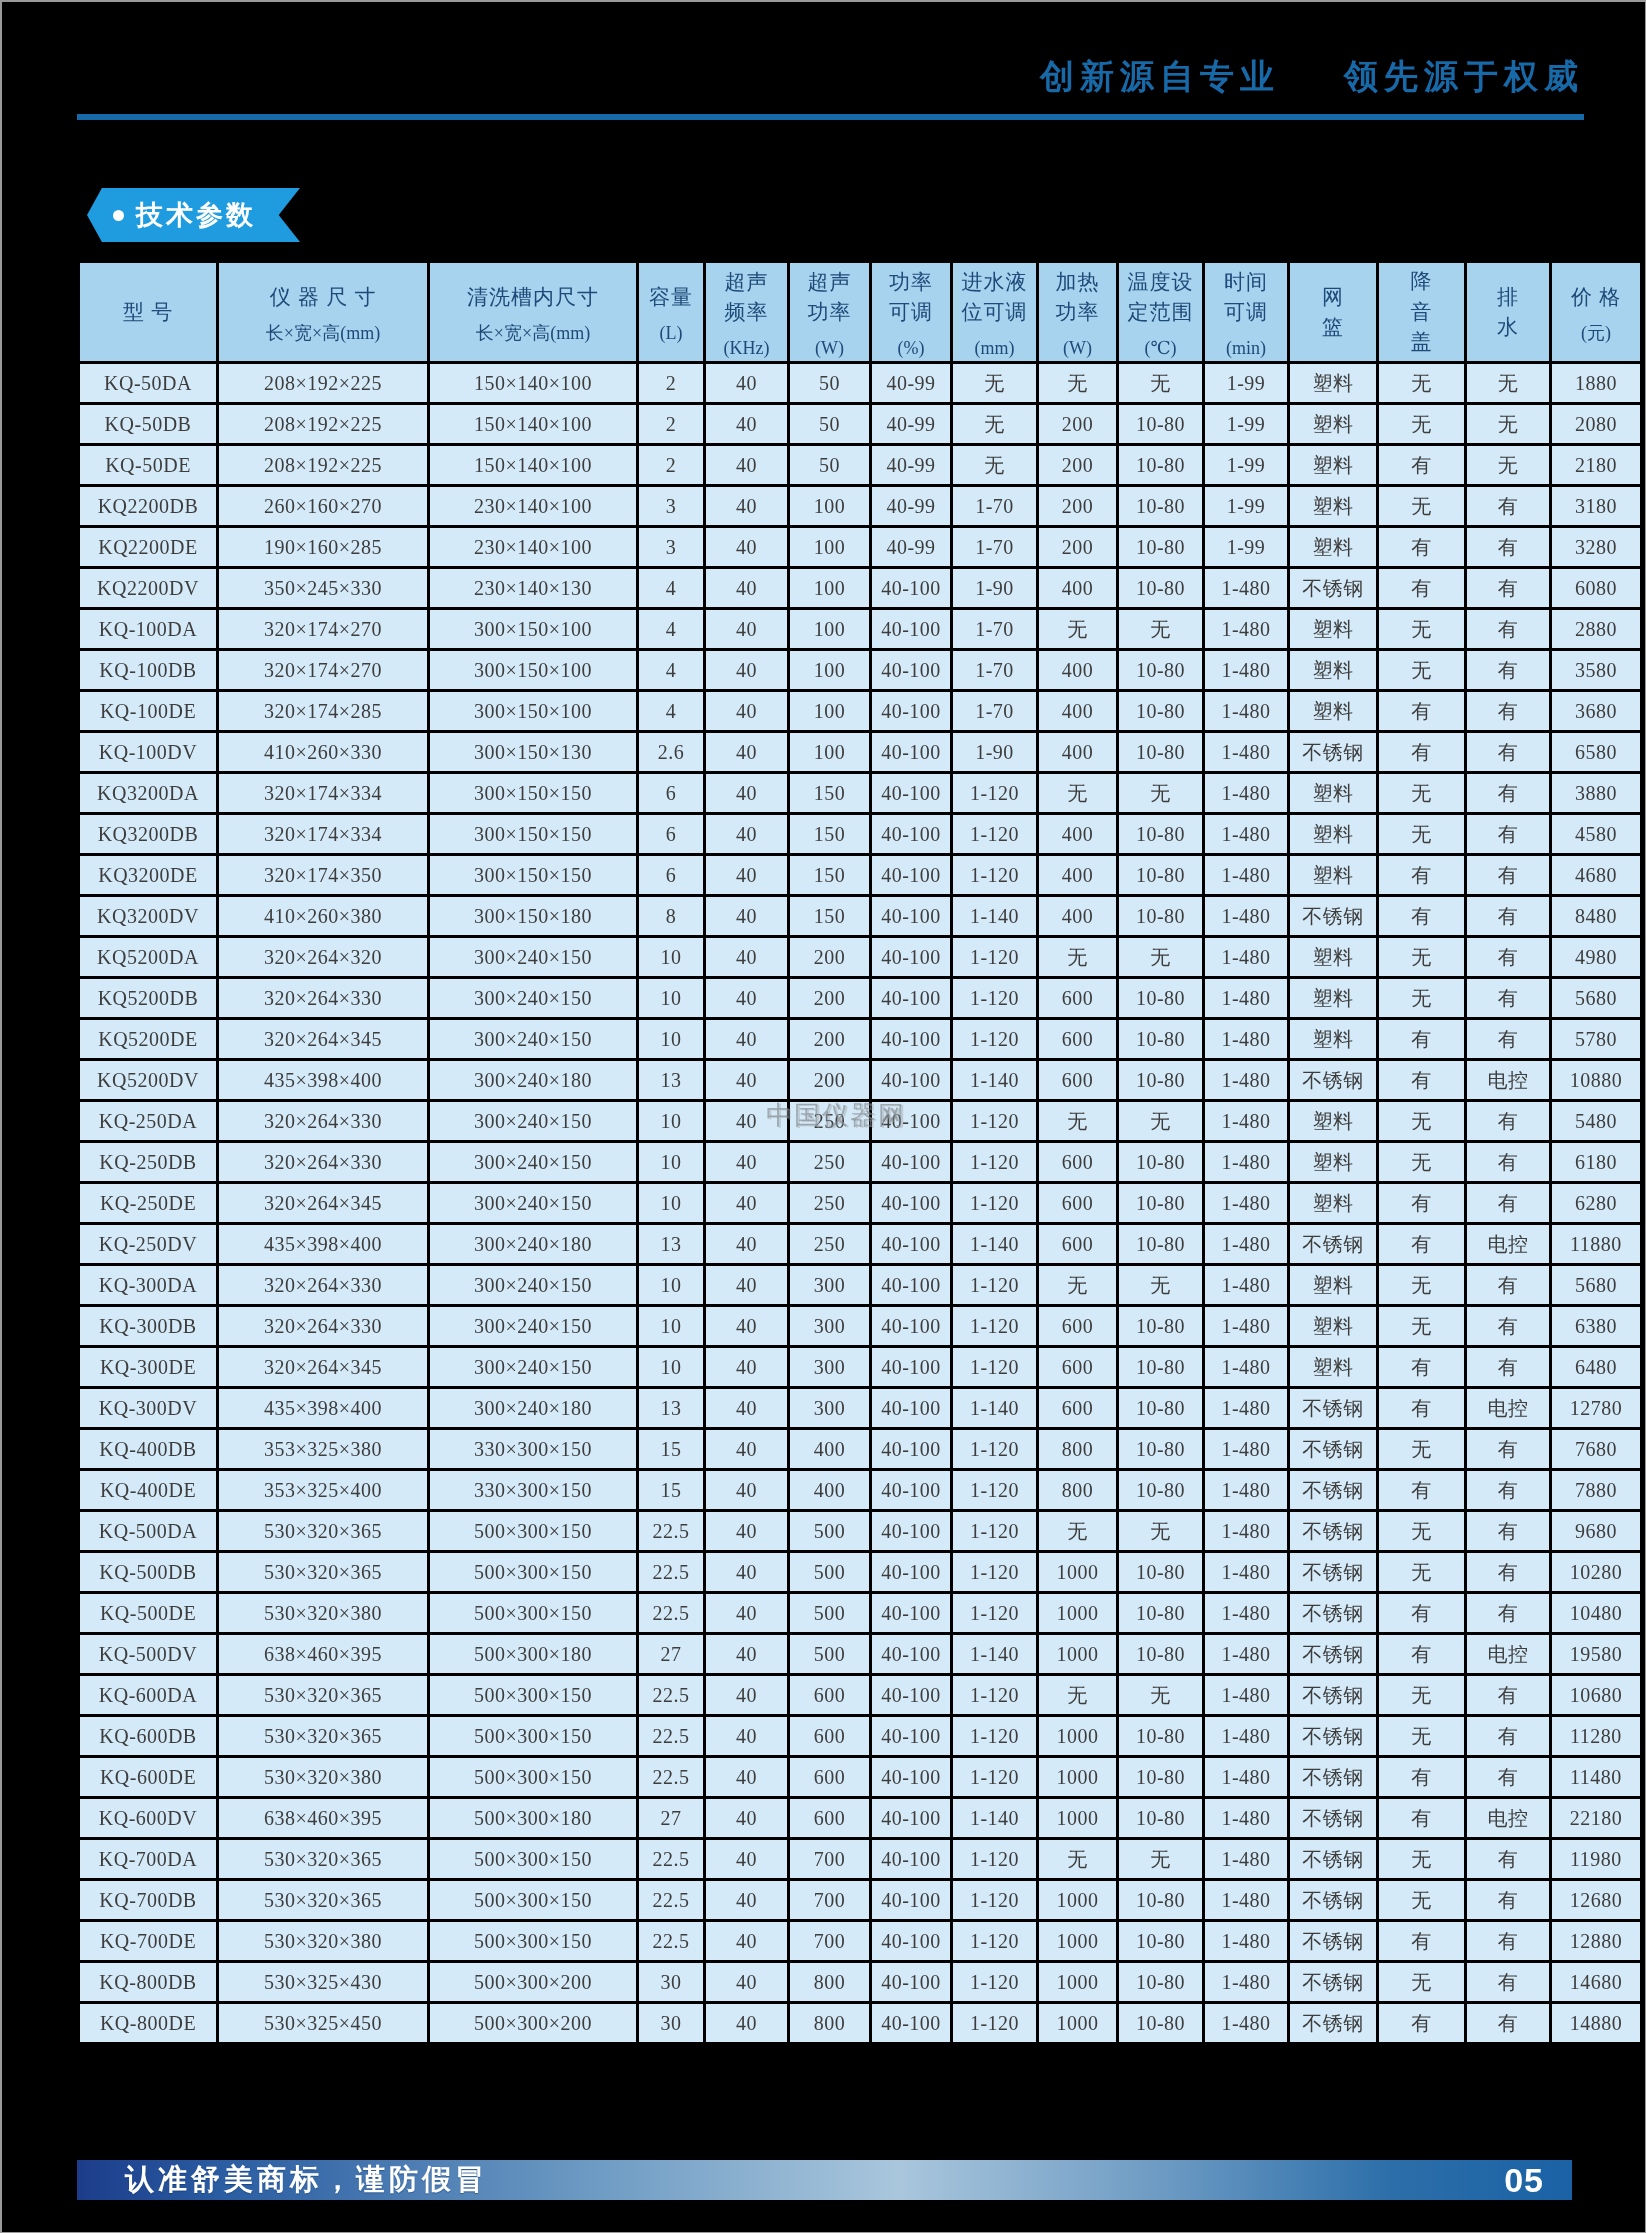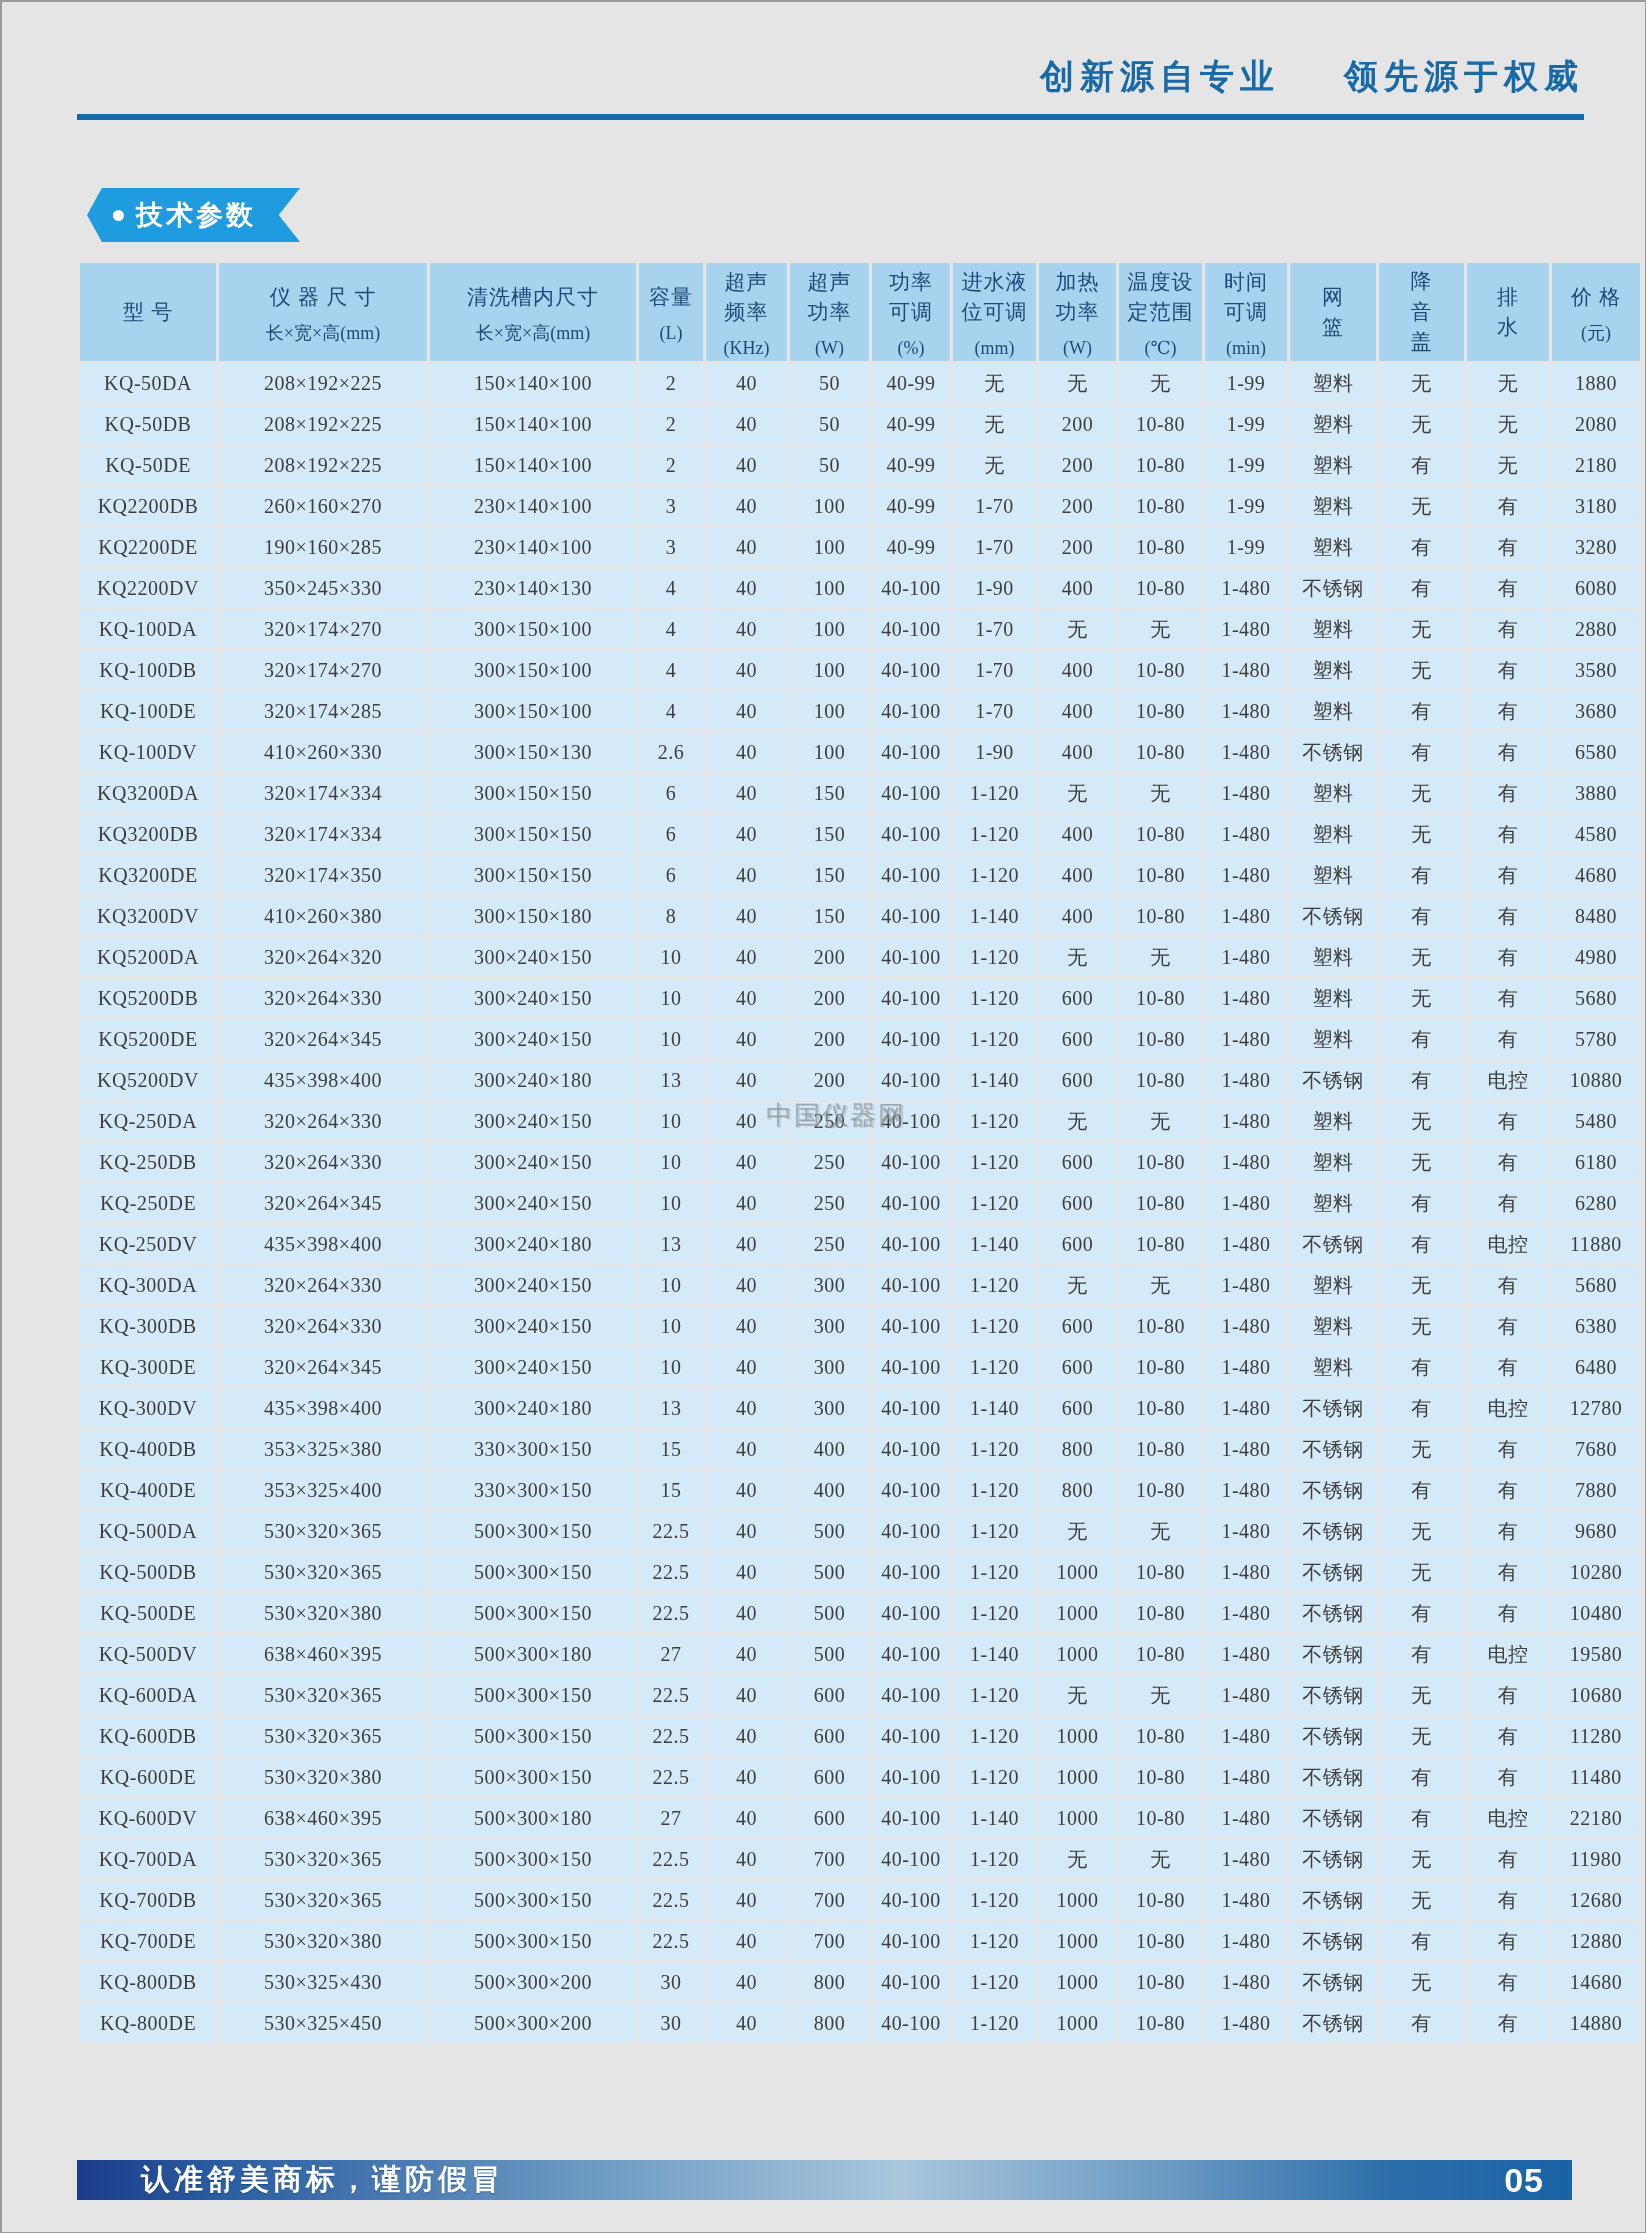--- a/index.html
+++ b/index.html
@@ -1,21 +1,21 @@
 <!DOCTYPE html>
 <html><head>
 <meta charset="utf-8">
 <style>
   html,body{margin:0;padding:0;background:#fff;}
   .page{
     position:relative;
     width:1647px;height:2234px;
     box-sizing:border-box;
     border:2px solid #9a9a9a;
-    background:#e5e5e5;
+    background:#000000;
     font-family:"Liberation Sans",sans-serif;
     overflow:hidden;
   }
   
   .slogan{
     position:absolute;top:52px;left:75px;width:1507px;
     text-align:right;
     color:#1769a8;font-weight:bold;font-size:34px;letter-spacing:6px;
     white-space:nowrap;
   }
@@ -69,21 +69,21 @@
   
   .footer-bar{
     position:absolute;top:2158px;left:75px;width:1495px;height:40px;
     background:linear-gradient(90deg,
       #1c3c8a 0%, #2b5ea2 10%, #6f9cc4 35%, #a9c6dc 55%,
       #6f9cc4 72%, #2c6ea9 88%, #1a62a5 100%);
     display:flex;align-items:center;
   }
   .footer-notice{
     color:#ffffff;font-weight:bold;font-size:29px;letter-spacing:4px;
-    padding-left:64px;white-space:nowrap;
+    padding-left:48px;white-space:nowrap;
     text-shadow:0 1px 1px rgba(0,40,90,.4);
     font-family:Liberation Mono, monospace;
   }
   .footer-page{
     position:absolute;right:28px;top:0;height:28px;line-height:40px;
     color:#fff;font-weight:bold;font-size:34px;letter-spacing:1px;
   }
 </style>
 </head>
 <body>

